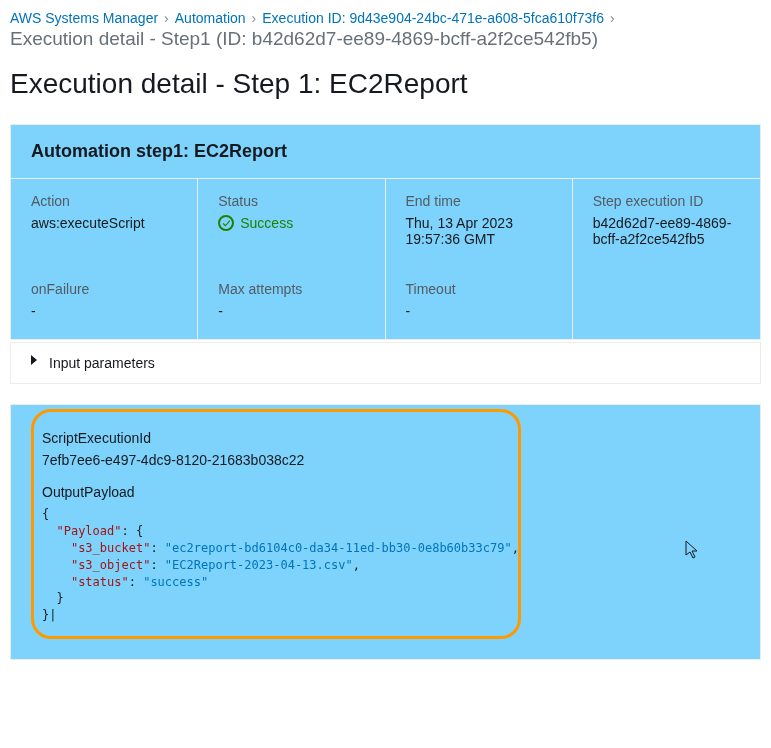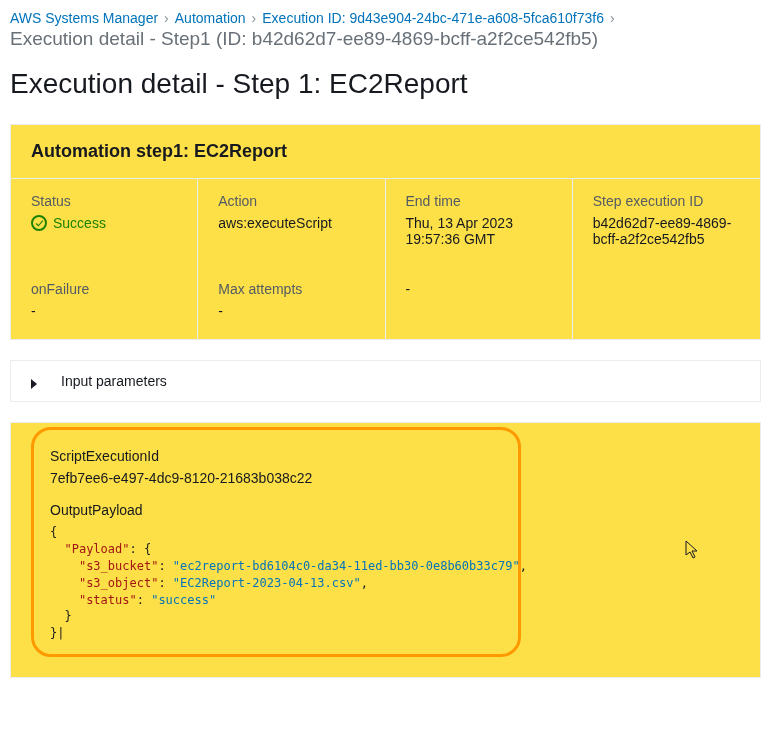--- a/index.html
+++ b/index.html
@@ -34,22 +34,22 @@
     }
     h1.page-title {
       font-size: 28px;
       font-weight: 400;
       color: #16191f;
       margin-bottom: 22px;
       line-height: 1.3;
     }
     .panel {
       border: 1px solid #eaeded;
-      background: #fde047;
-      margin-bottom: 20px;
+      background: #7dd3fc;
+      margin-bottom: 2px;
     }
     .panel-header {
       padding: 16px 20px;
       font-size: 18px;
       font-weight: 700;
       border-bottom: 1px solid #eaeded;
     }
     .info-grid {
       display: grid;
       grid-template-columns: repeat(4, 1fr);
@@ -89,38 +89,38 @@
       font-size: 10px;
       line-height: 1;
     }
     .status-icon svg { width: 9px; height: 9px; }
     .expander {
       border: 1px solid #eaeded;
       margin-bottom: 20px;
     }
     .expander-header {
       display: flex;
-      align-items: flex-end;
-      gap: 24px;
+      align-items: flex-start;
+      gap: 12px;
       padding: 12px 20px;
       cursor: pointer;
     }
     .expander-caret {
       width: 0; height: 0;
       border-top: 5px solid transparent;
       border-bottom: 5px solid transparent;
       border-left: 6px solid #16191f;
     }
     .outputs-body {
       padding: 4px 20px 20px 20px;
     }
     .highlight-box {
       border: 3px solid #ff9900;
       border-radius: 20px;
-      padding: 18px 20px 12px 16px;
+      padding: 18px 20px 12px 8px;
       width: 490px;
     }
     .out-label {
       font-size: 14px;
       color: #16191f;
       margin-bottom: 6px;
     }
     .out-value {
       font-size: 14px;
       color: #16191f;
@@ -154,51 +154,52 @@
   <span class="breadcrumb-sep">›</span>
 </nav>
 <div class="breadcrumb-sub">Execution detail - Step1 (ID: b42d62d7-ee89-4869-bcff-a2f2ce542fb5)</div>
 
 <h1 class="page-title">Execution detail - Step 1: EC2Report</h1>
 
 <div class="panel">
   <div class="panel-header">Automation step1: EC2Report</div>
   <div class="info-grid">
     <div class="info-cell">
+      <div class="info-label">Action</div>
+      <div class="info-value">aws:executeScript</div>
+    </div>
+    <div class="info-cell">
       <div class="info-label">Status</div>
       <div class="info-value status-success">
         <span class="status-icon">
           <svg viewBox="0 0 16 16">
               <path d="M2 8 L6 12 L14 3" fill="none" stroke="#1d8102" stroke-width="2"></path>
             </svg>
         </span>
         <span>Success</span>
       </div>
     </div>
     <div class="info-cell">
-      <div class="info-label">Action</div>
-      <div class="info-value">aws:executeScript</div>
-    </div>
-    <div class="info-cell">
       <div class="info-label">End time</div>
       <div class="info-value">Thu, 13 Apr 2023 19:57:36 GMT</div>
     </div>
     <div class="info-cell">
       <div class="info-label">Step execution ID</div>
       <div class="info-value">b42d62d7-ee89-4869-bcff-a2f2ce542fb5</div>
     </div>
     <div class="info-cell">
       <div class="info-label">onFailure</div>
       <div class="info-value">-</div>
     </div>
     <div class="info-cell">
       <div class="info-label">Max attempts</div>
       <div class="info-value">-</div>
     </div>
     <div class="info-cell">
+      <div class="info-label">Timeout</div>
       <div class="info-value">-</div>
     </div>
   </div>
 </div>
 
 <div class="expander">
   <div class="expander-header">
     <span class="expander-caret"></span>
     <span>Input parameters</span>
   </div>

